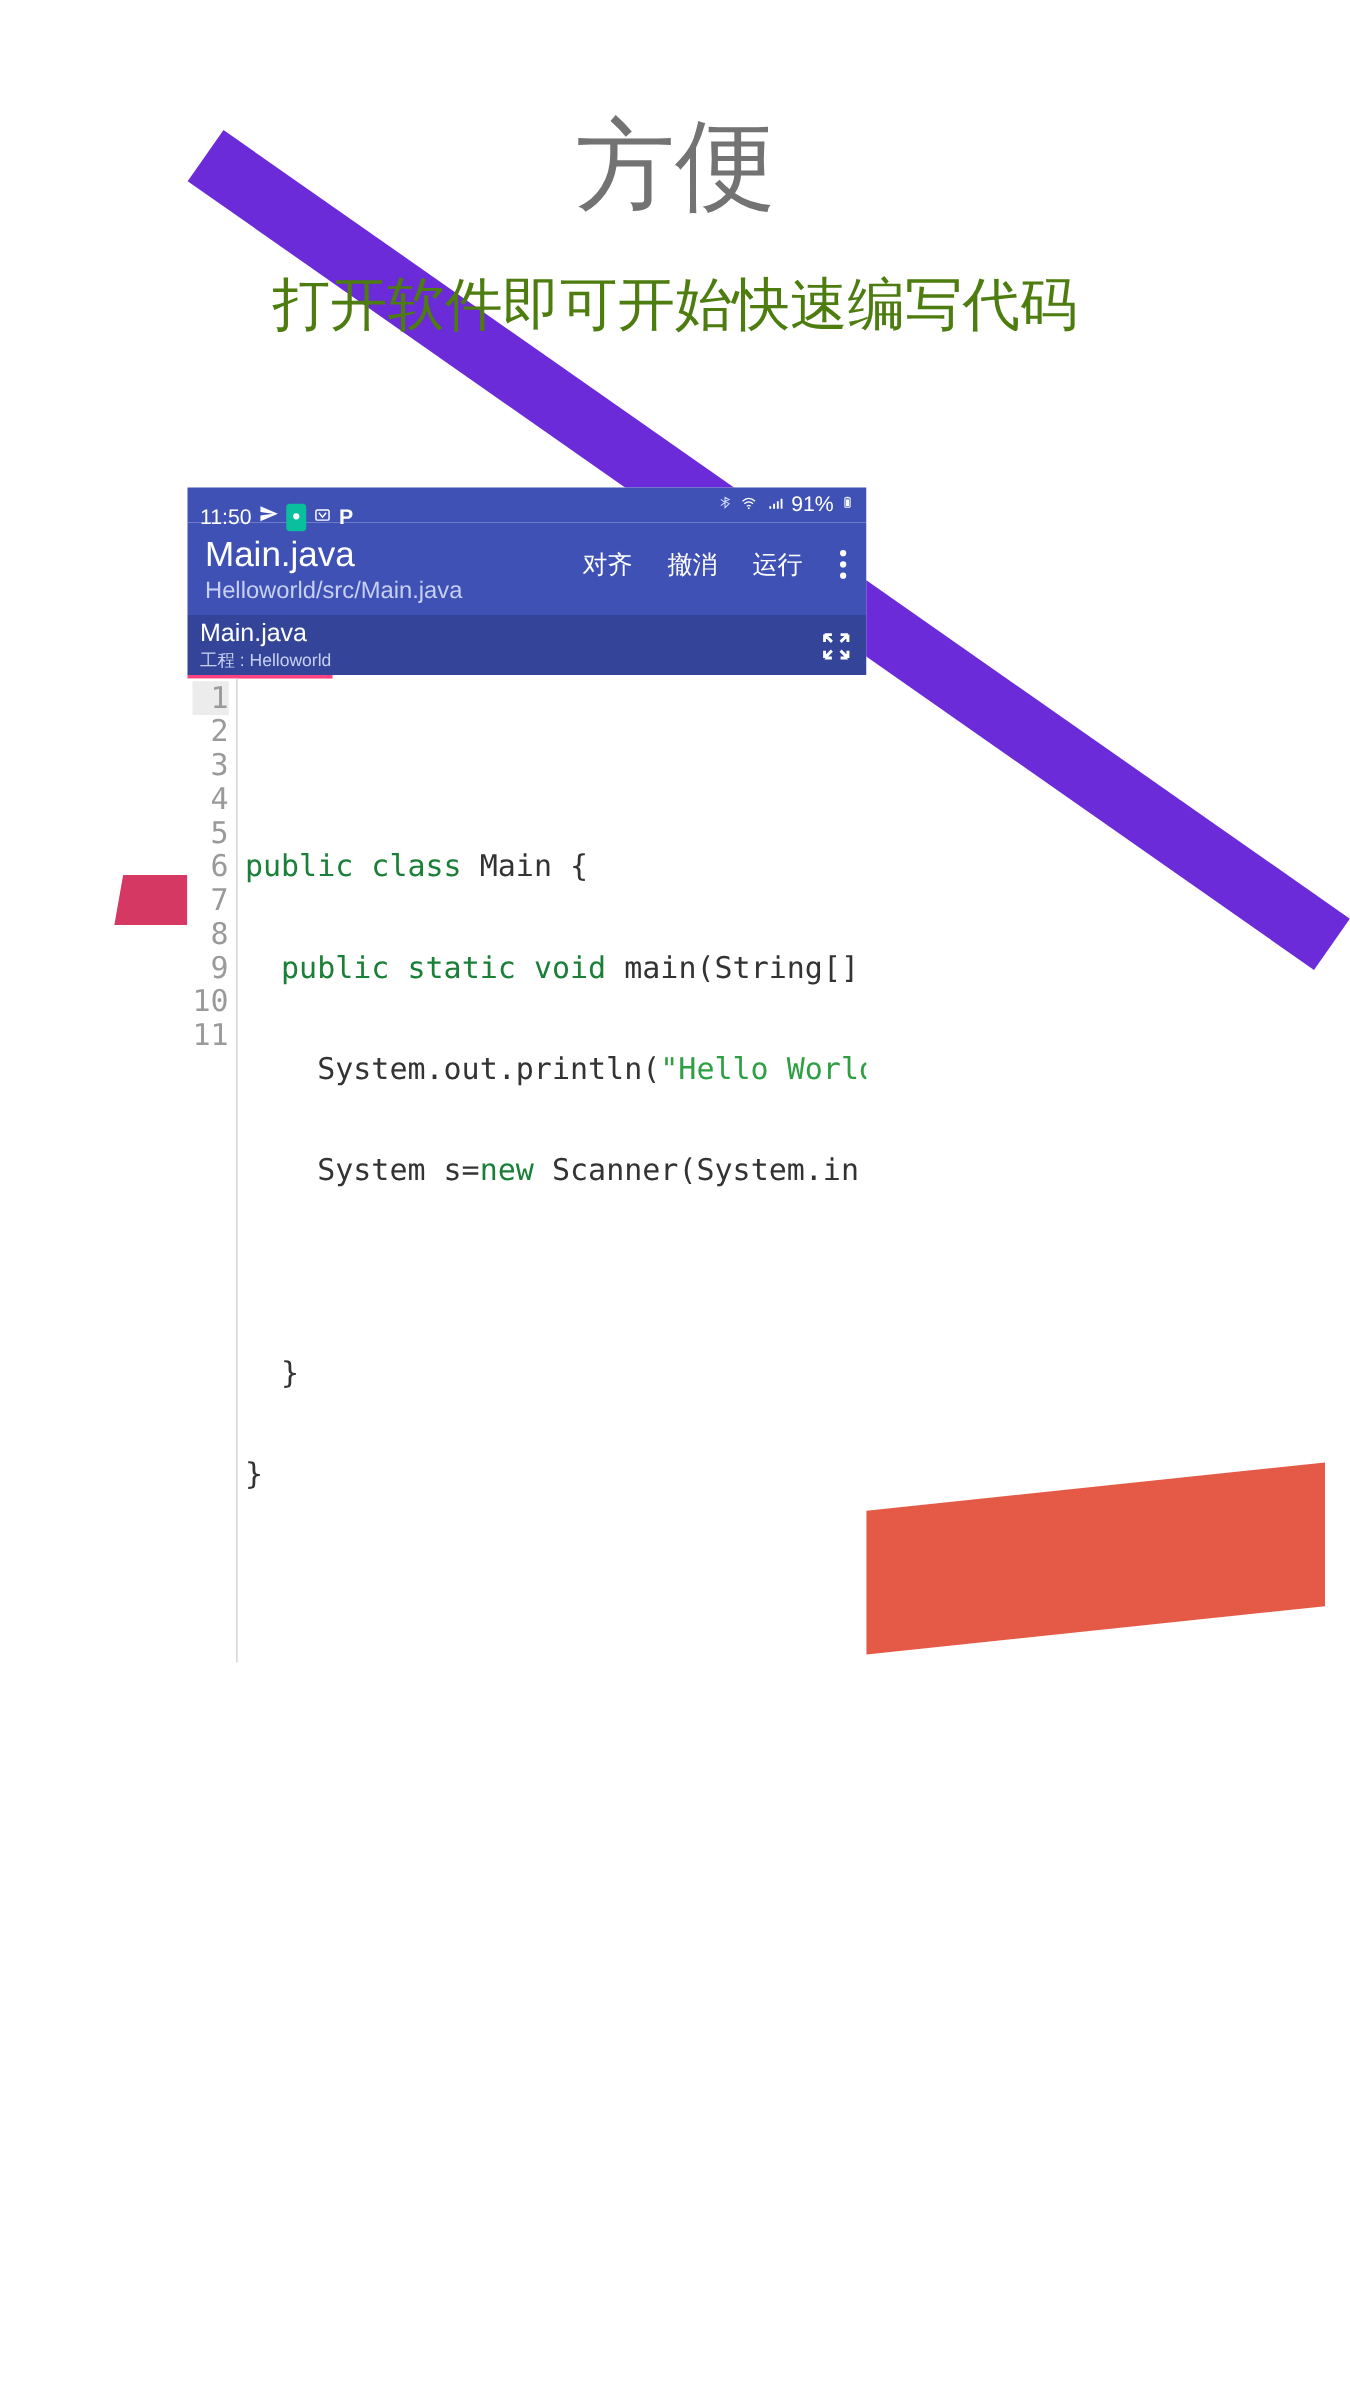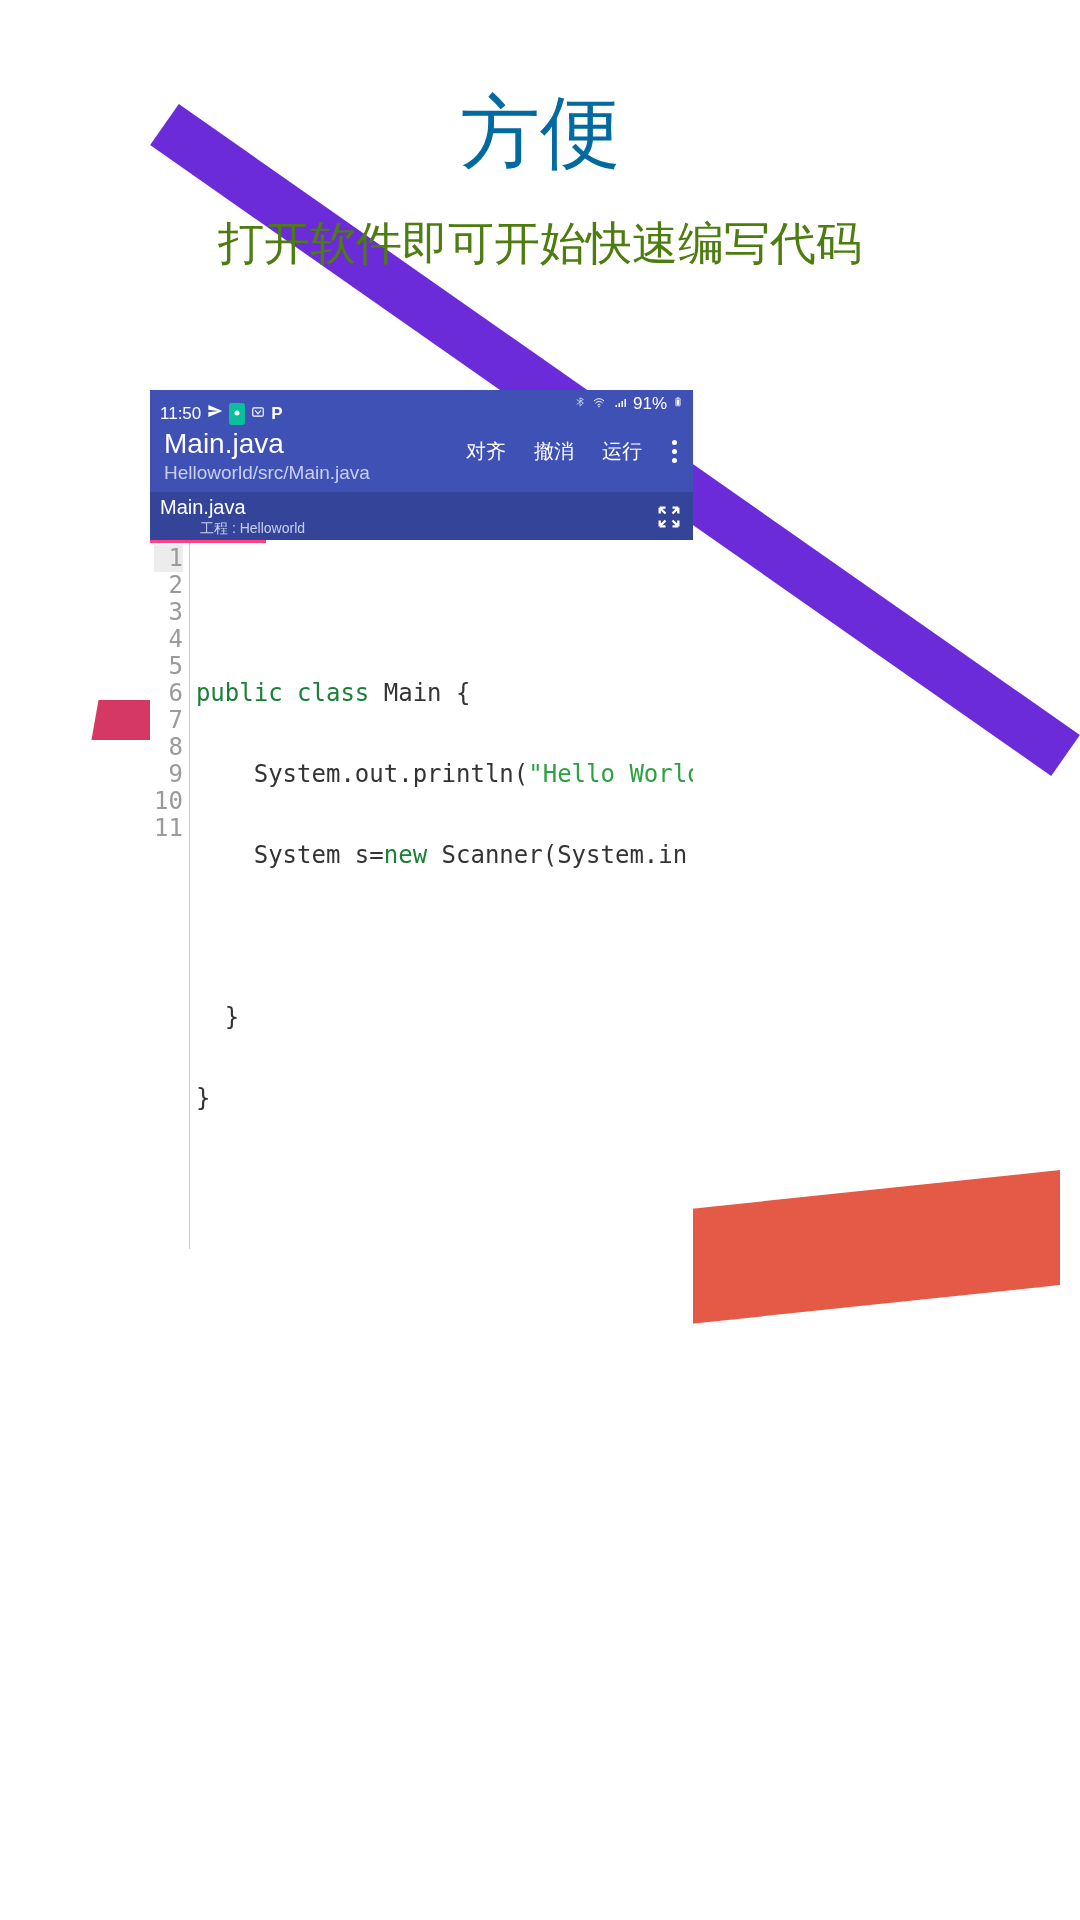--- a/index.html
+++ b/index.html
@@ -42,21 +42,21 @@
   left: 680px;
   z-index: 0;
   transform: skewY(-6deg);
 }
 
 
 .title {
   text-align: center;
   font-size: 80px;
   font-weight: 400;
-  color: #0369a1;
+  color: #737373;
   margin-top: 80px;
   position: relative;
   z-index: 3;
 }
 .subtitle {
   text-align: center;
   font-size: 46px;
   color: #4d7c0f;
   margin-top: 25px;
   position: relative;
@@ -108,21 +108,21 @@
 
 .tabbar {
   background: #344599;
   display: flex;
   justify-content: space-between;
   align-items: center;
   padding: 4px 10px 2px 10px;
 }
 .tab-left { display: flex; flex-direction: column; }
 .tab-name { color: #fff; font-size: 20px; }
-.tab-project { color: #c7d0f0; font-size: 14px; margin-top: 1px; margin-left: 40px; }
+.tab-project { color: #c7d0f0; font-size: 14px; margin-top: 1px; }
 .tab-underline {
   height: 3px; width: 116px; background: #ff4081; margin-left: 0; margin-top: 0;
 }
 .expand-icon svg { display:block; }
 
 
 .editor {
   display: flex;
   font-family: "Menlo", "Consolas", monospace;
   font-size: 24px;
@@ -255,20 +255,21 @@
       <div>6</div>
       <div>7</div>
       <div>8</div>
       <div>9</div>
       <div>10</div>
       <div>11</div>
     </div>
     <div class="codearea">
       <div class="code-line"></div>
       <div class="code-line"><span class="kw">public</span><span class="kw"> class</span><span class="txt"> Main {</span></div>
+      <div class="code-line"><span>  </span><span class="kw">public</span><span class="kw"> static</span><span class="kw"> void</span><span class="txt"> main(String[]</span></div>
       <div class="code-line"><span>    </span><span class="txt">System.out.println(</span><span class="str">"Hello World</span></div>
       <div class="code-line"><span>    </span><span class="txt">System s=</span><span class="kw">new</span><span class="txt"> Scanner(System.in</span></div>
       <div class="code-line"><span>    </span></div>
       <div class="code-line"><span>  </span><span class="txt">}</span></div>
       <div class="code-line"><span class="txt">}</span></div>
       <div class="code-line"></div>
     </div>
   </div>
   <div class="editor-pad"></div>
 

